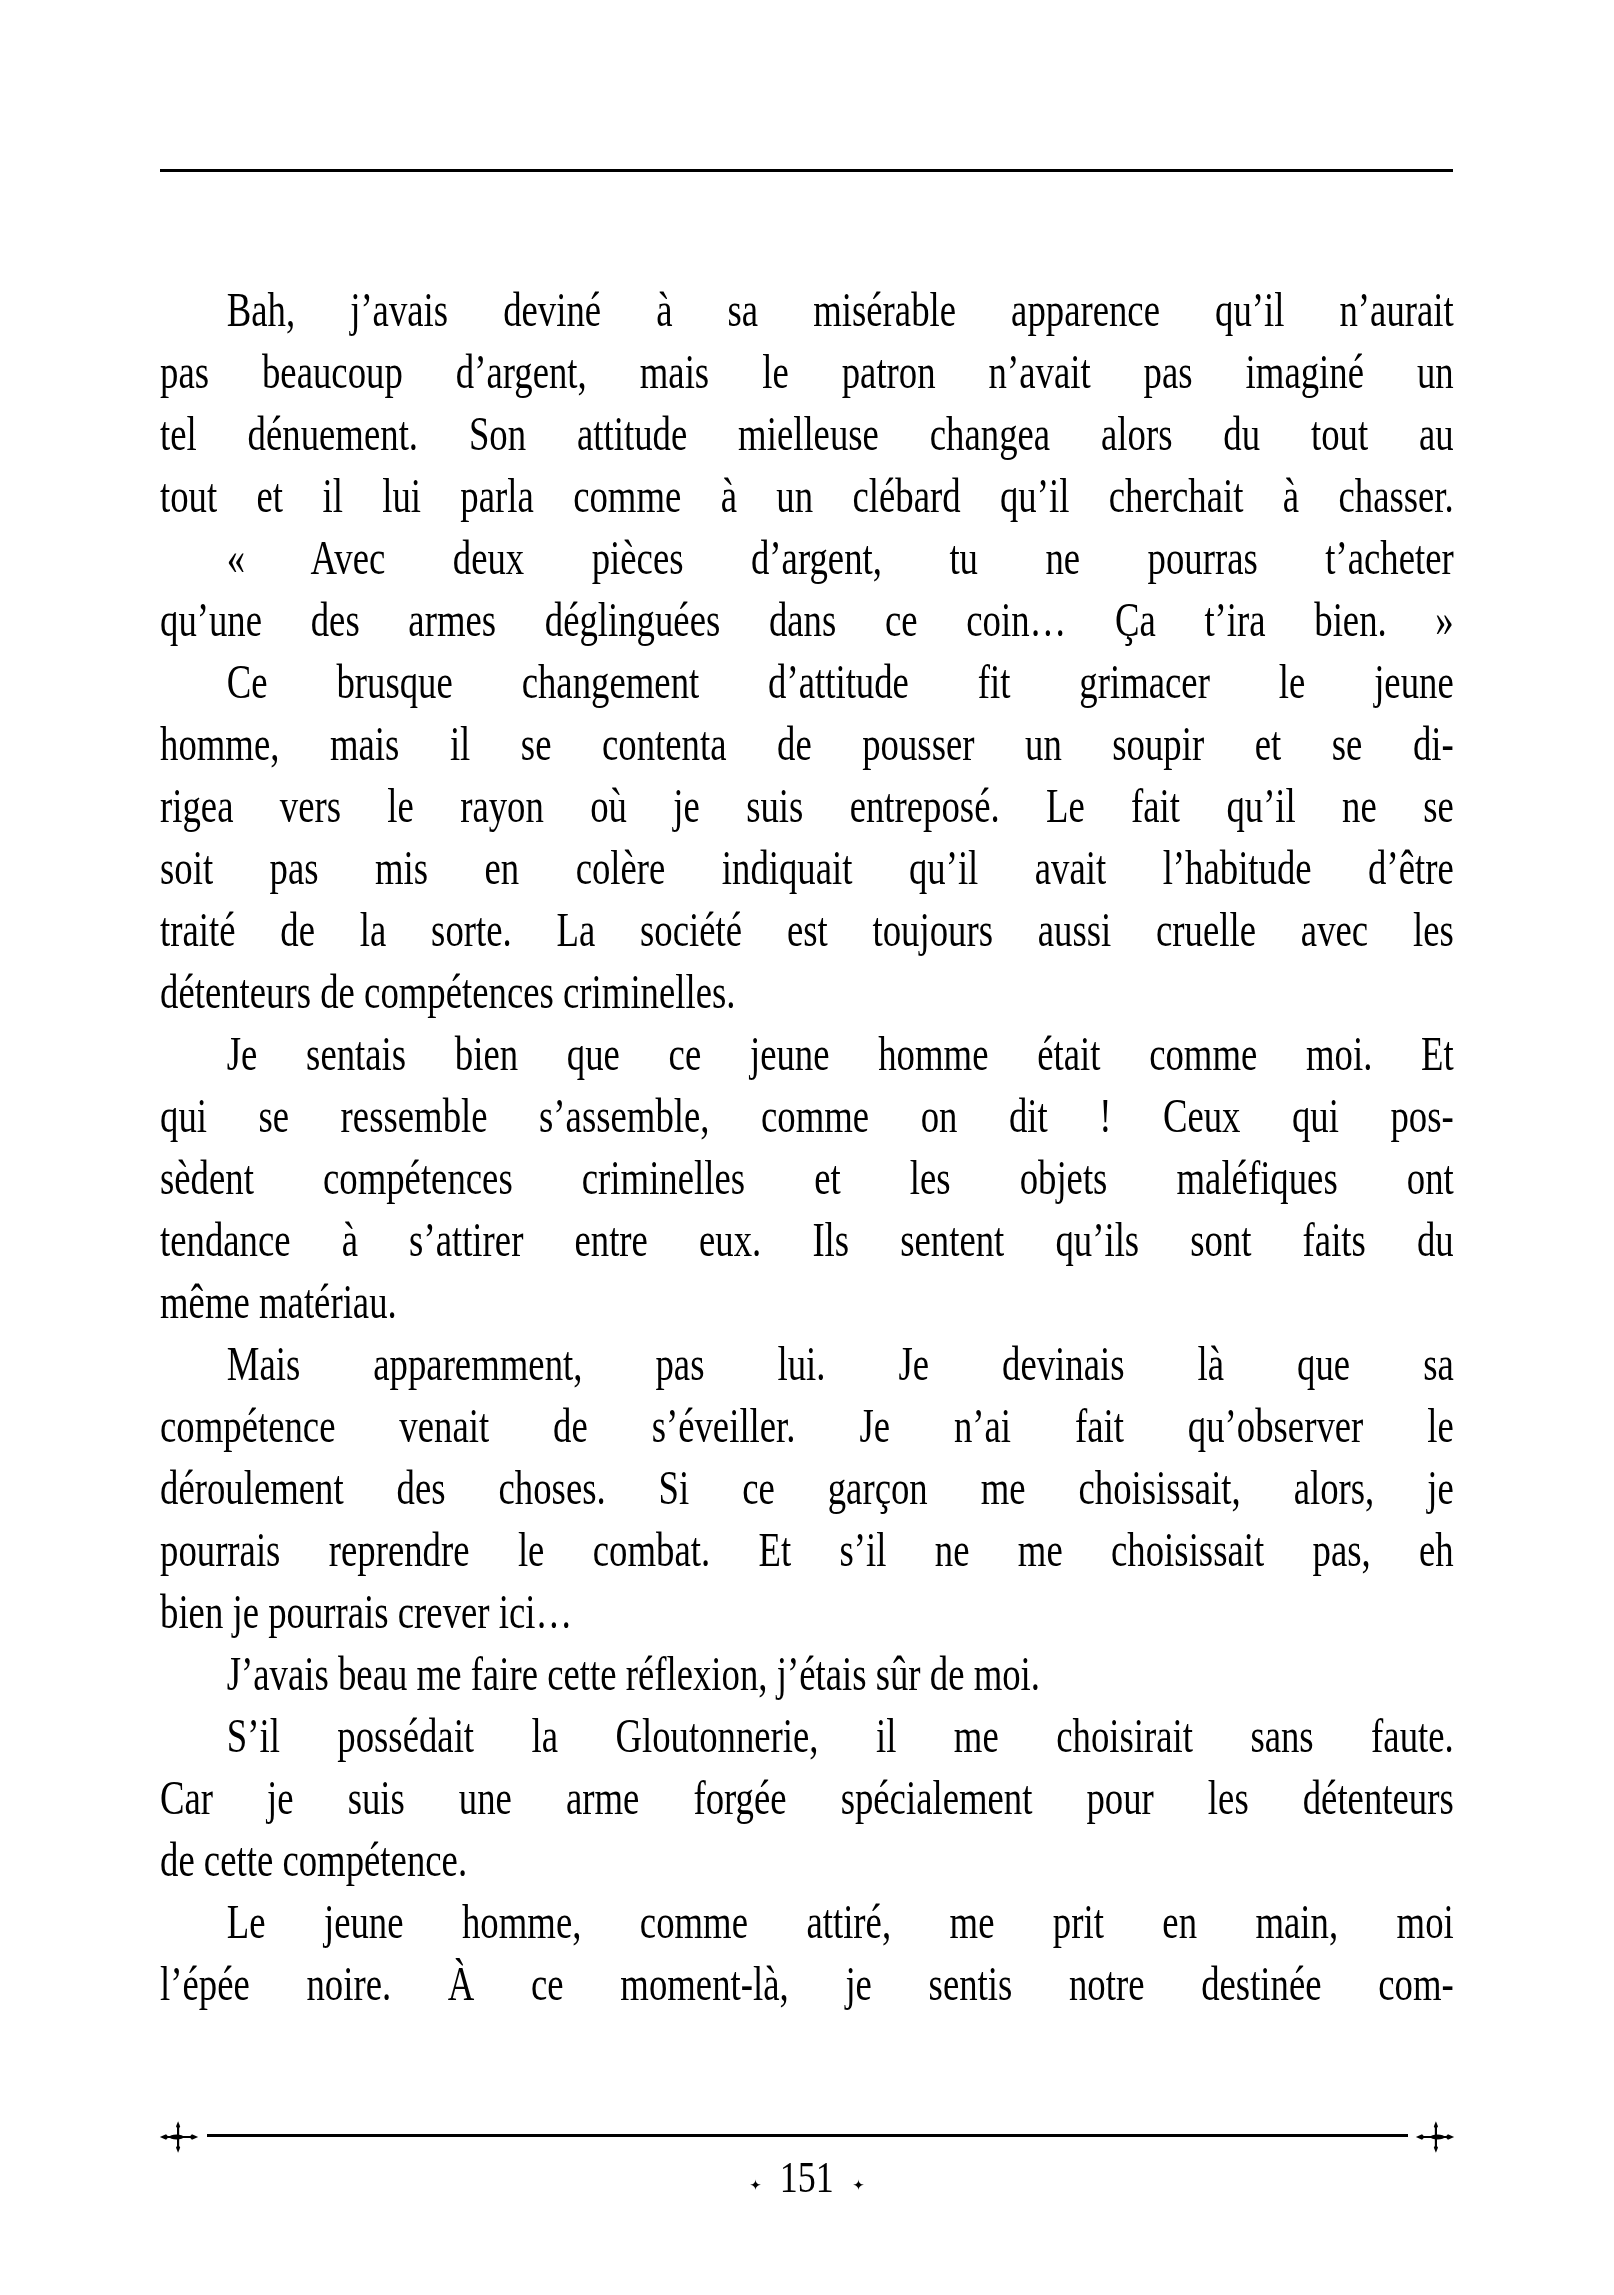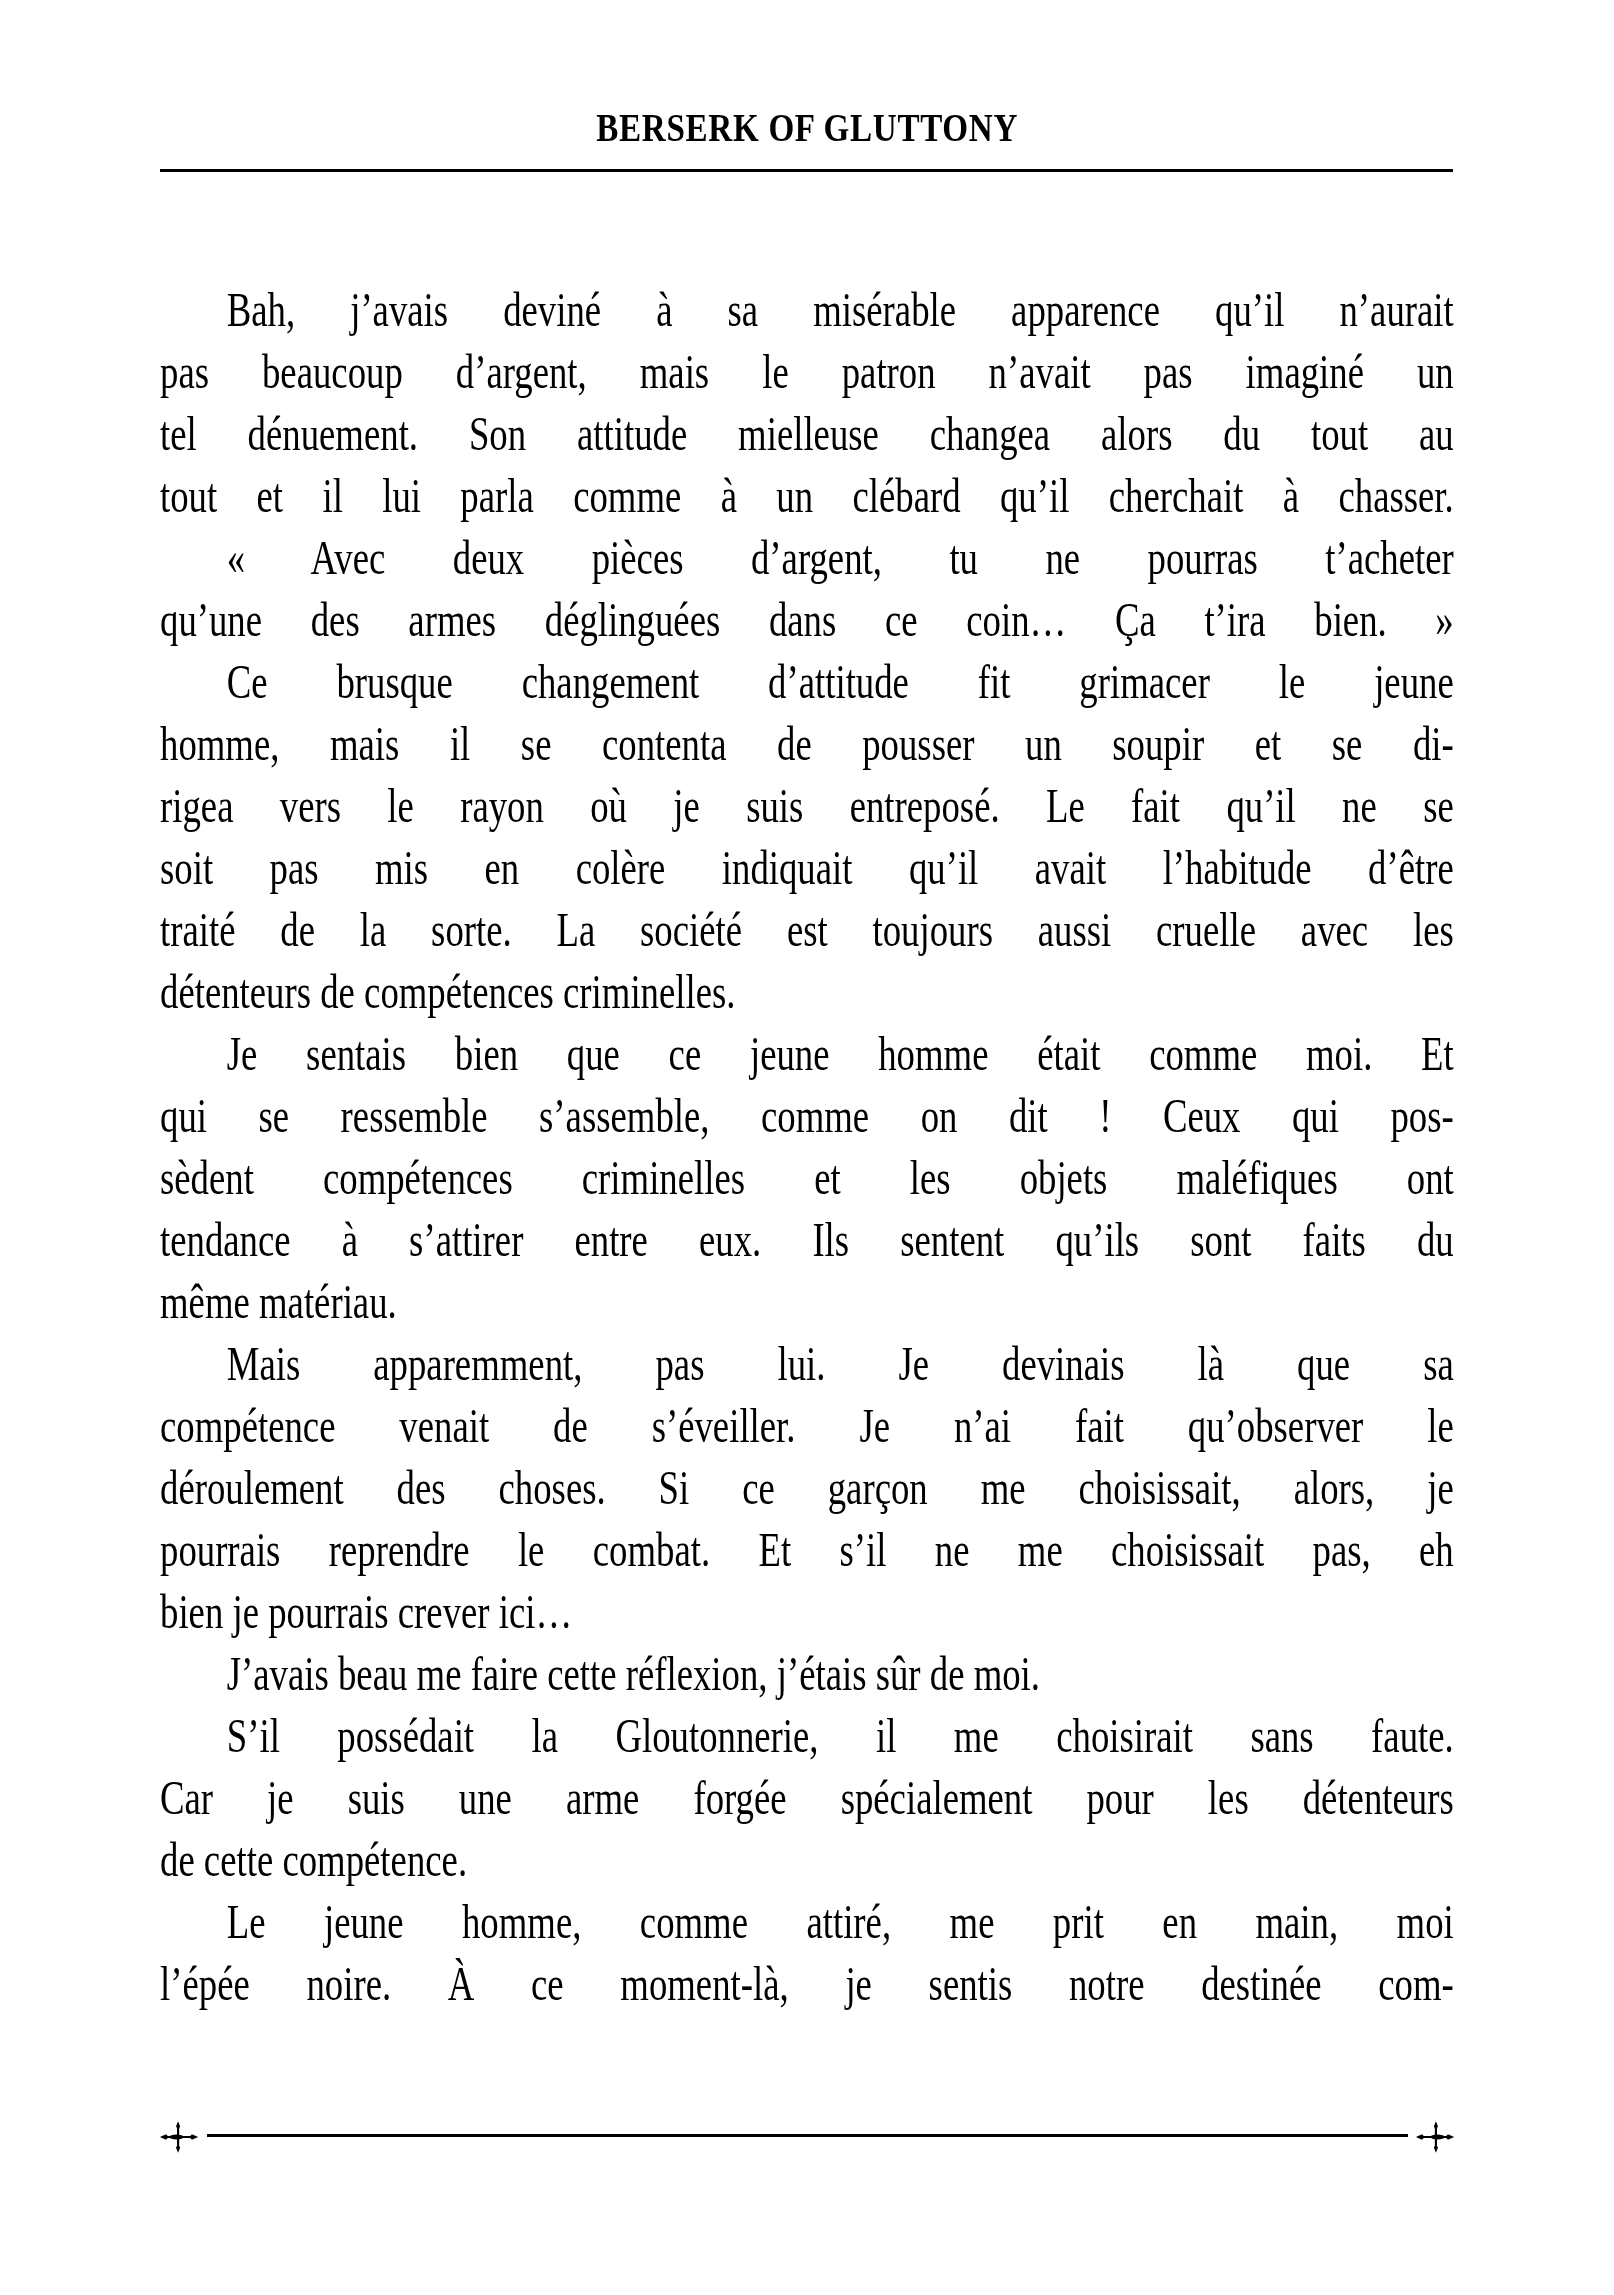--- a/index.html
+++ b/index.html
@@ -47,23 +47,20 @@
   .pageno .bullet{
     font-size:14.3px;vertical-align:middle;position:relative;top:3.4px;
     padding:0 11.8px;font-family:"DejaVu Sans",sans-serif;
   }
 </style>
 </head>
 <body>
 
 <div class="page">
 
-  <div class="header-title">
-    <span class="condense">BERSERK OF GLUTTONY</span>
-  </div>
   <div class="header-rule"></div>
 
   <div class="text-block">
       <div class="line indent jst">Bah, j’avais deviné à sa misérable apparence qu’il n’aurait</div>
       <div class="line jst">pas beaucoup d’argent, mais le patron n’avait pas imaginé un</div>
       <div class="line jst">tel dénuement. Son attitude mielleuse changea alors du tout au</div>
       <div class="line jst">tout et il lui parla comme à un clébard qu’il cherchait à chasser.</div>
       <div class="line indent jst">« Avec deux pièces d’argent, tu ne pourras t’acheter</div>
       <div class="line jst">qu’une des armes déglinguées dans ce coin… Ça t’ira bien. »</div>
       <div class="line indent jst">Ce brusque changement d’attitude fit grimacer le jeune</div>
@@ -103,15 +100,18 @@
   <svg class="ornament right" viewBox="0 0 48 40" xmlns="http://www.w3.org/2000/svg">
     <rect x="4" y="18.8" width="40" height="2.4" fill="#000"></rect>
     <polygon points="1,20 8.5,16.8 11.5,20 8.5,23.2" fill="#000"></polygon>
     <polygon points="47,20 39.5,16.8 36.5,20 39.5,23.2" fill="#000"></polygon>
     <ellipse cx="21" cy="20" rx="8.5" ry="2.9" fill="#000"></ellipse>
     <rect x="21.6" y="7" width="2.6" height="26" fill="#000"></rect>
     <polygon points="22.9,1 25.4,7.5 22.9,11 20.4,7.5" fill="#000"></polygon>
     <polygon points="22.9,39 25.4,32.5 22.9,29 20.4,32.5" fill="#000"></polygon>
   </svg>
 
+  <div class="pageno">
+    <span class="bullet">✦</span><span class="condense">151</span><span class="bullet">✦</span>
+  </div>
 
 </div>
 
 
 </body></html>

